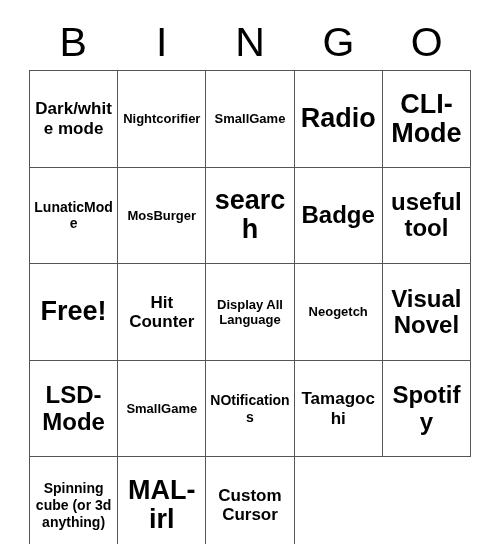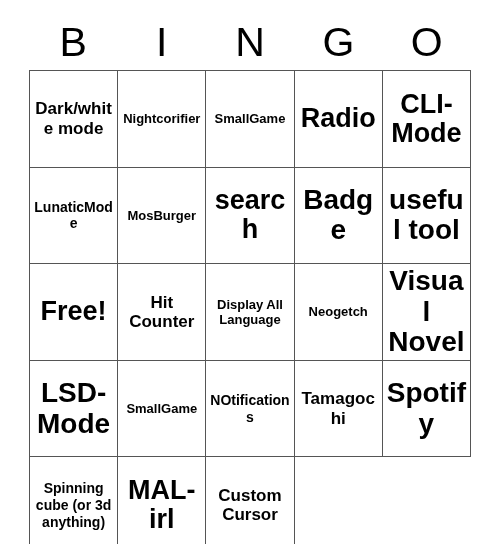--- a/index.html
+++ b/index.html
@@ -66,21 +66,21 @@
     width: 100%;
     text-align: center;
     line-height: 1.12;
     word-wrap: break-word;
     overflow-wrap: break-word;
     hyphens: none;
   }
 
   
   .size-xl  { font-size: 27px; line-height: 1.08; }
-  .size-lg  { font-size: 28px; line-height: 1.1; }
+  .size-lg  { font-size: 24px; line-height: 1.1; }
   .size-md  { font-size: 17px; line-height: 1.14; }
   .size-sm  { font-size: 13px; line-height: 1.18; }
   .size-xs  { font-size: 14px; line-height: 1.2; }
 </style>
 </head>
 <body>
 
 <div id="bingo-card">
 
   <div id="bingo-header">

